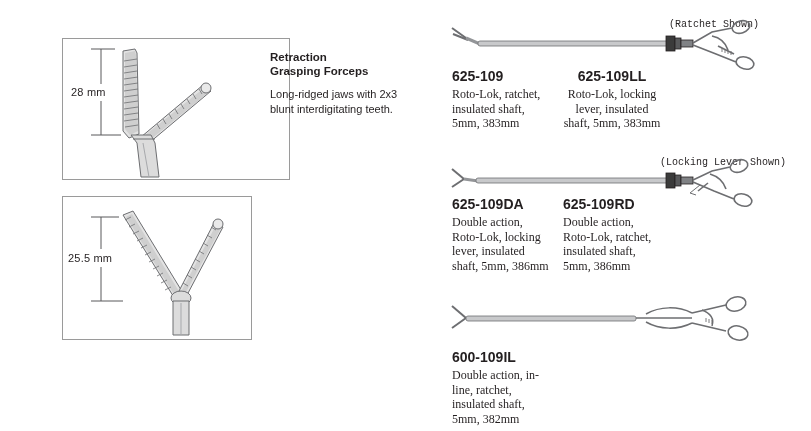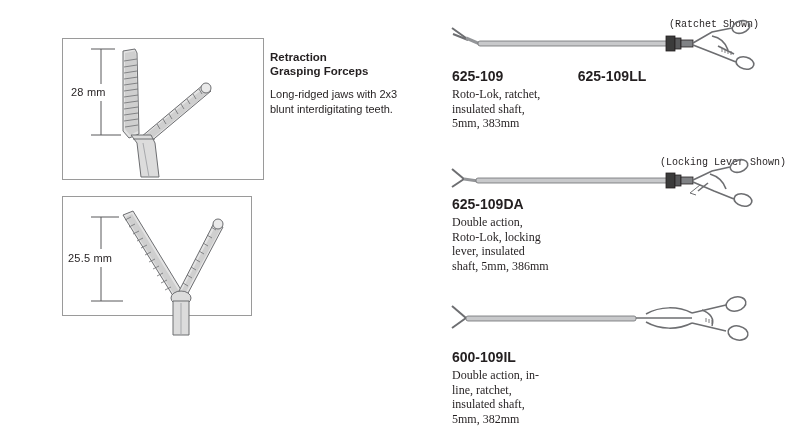--- a/index.html
+++ b/index.html
@@ -21,22 +21,22 @@
     width: 811px; height: 431px;
   }
 
   
   .fig-panel {
     position: absolute;
     border: 1px solid #9a9a9a;
     background: #ffffff;
     box-sizing: border-box;
   }
-  #fig-panel-top { left: 62px; top: 38px; width: 202px; height: 142px; }
-  #fig-panel-bottom { left: 62px; top: 196px; width: 190px; height: 120px; }
+  #fig-panel-top { left: 62px; top: 38px; width: 228px; height: 142px; }
+  #fig-panel-bottom { left: 62px; top: 196px; width: 190px; height: 144px; }
 
   .dim-label {
     position: absolute;
     font-size: 11px;
     color: #231f20;
     letter-spacing: 0.2px;
     white-space: nowrap;
   }
 
   
@@ -312,26 +312,31 @@
     </svg>
   </div>
 
   <div class="prod" id="prod-625-109">
     <div class="code">625-109</div>
     <div class="spec">Roto-Lok, ratchet, insulated shaft, 5mm, 383mm</div>
   </div>
 
   <div class="prod" id="prod-625-109LL">
     <div class="code">625-109LL</div>
+    <div class="spec">Roto-Lok, locking lever, insulated shaft, 5mm, 383mm</div>
   </div>
 
   <div class="prod" id="prod-625-109DA">
     <div class="code">625-109DA</div>
     <div class="spec">Double action, Roto-Lok, locking lever, insulated shaft, 5mm, 386mm</div>
   </div>
 
+  <div class="prod" id="prod-625-109RD">
+    <div class="code">625-109RD</div>
+    <div class="spec">Double action, Roto-Lok, ratchet, insulated shaft, 5mm, 386mm</div>
+  </div>
 
   <div class="prod" id="prod-600-109IL">
     <div class="code">600-109IL</div>
     <div class="spec">Double action, in-line, ratchet, insulated shaft, 5mm, 382mm</div>
   </div>
 
 </div>
 
 </body></html>

